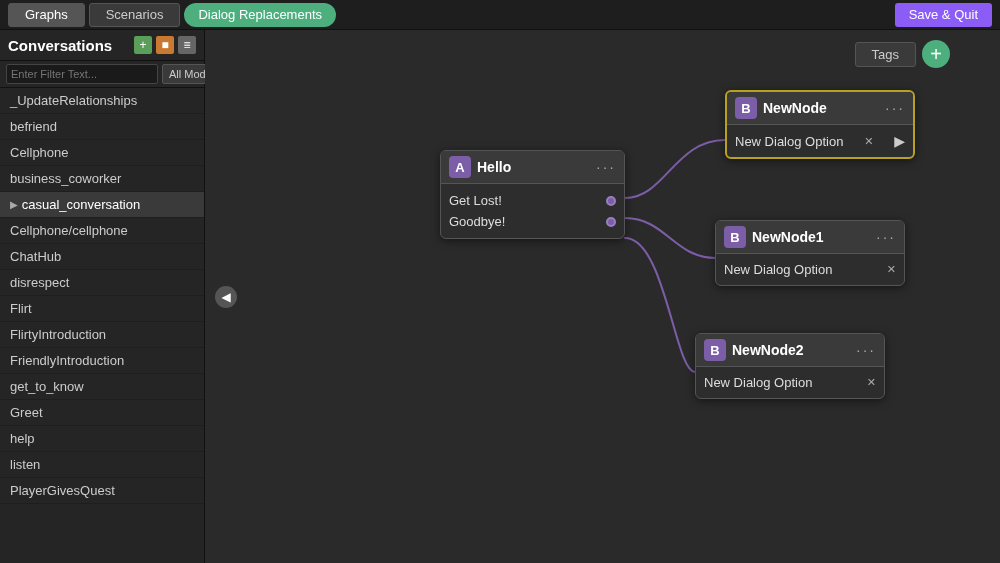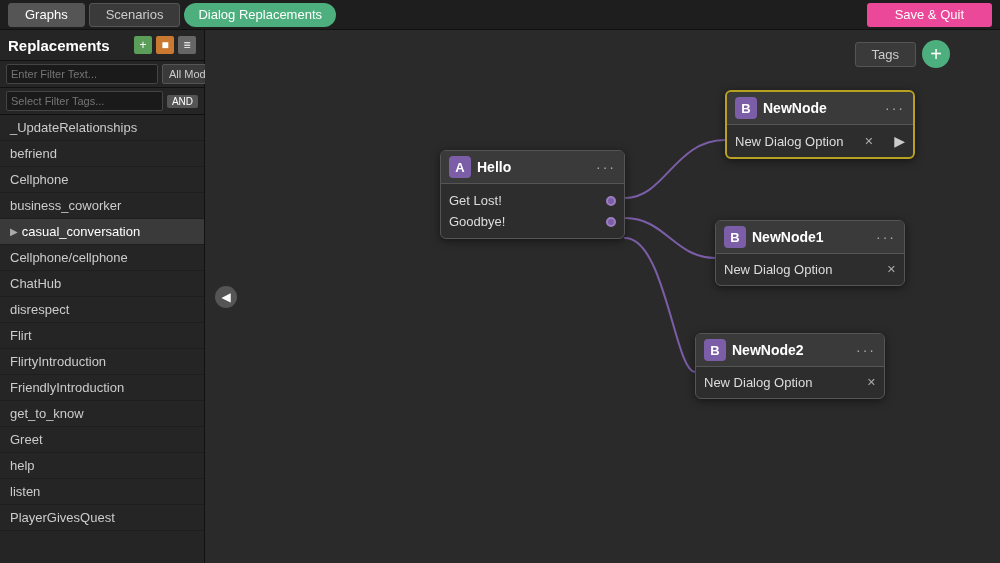--- a/index.html
+++ b/index.html
@@ -41,24 +41,24 @@
       border: none;
       color: #fff;
       padding: 2px 14px;
       font-size: 13px;
       cursor: pointer;
       border-radius: 12px;
       height: 24px;
     }
     .top-bar-spacer { flex: 1; }
     .save-quit-btn {
-      background: #ec4899;
+      background: #8b5cf6;
       border: none;
       color: #fff;
-      padding: 2px 28px;
+      padding: 2px 14px;
       font-size: 13px;
       cursor: pointer;
       border-radius: 3px;
       height: 24px;
     }
 
     
     .main-layout {
       display: flex;
       height: calc(563px - 30px);
@@ -370,35 +370,31 @@
   <button class="tab-btn">Scenarios</button>
   <button class="dialog-replacements-btn">Dialog Replacements</button>
   <div class="top-bar-spacer"></div>
   <button class="save-quit-btn">Save &amp; Quit</button>
 </div>
 
 <div class="main-layout">
 
   <div class="sidebar">
     <div class="sidebar-header">
-      <span class="sidebar-title">Replacements</span>
+      <span class="sidebar-title">Conversations</span>
       <button class="sidebar-icon-btn">+</button>
       <button class="sidebar-icon-btn orange">■</button>
       <button class="sidebar-icon-btn gray">≡</button>
     </div>
     <div class="sidebar-filter-row">
       <input class="filter-input" placeholder="Enter Filter Text..." style="">
       <select class="filter-select">
         <option>All Mods</option>
       </select>
     </div>
-    <div class="sidebar-tags-row">
-      <input class="tags-input" placeholder="Select Filter Tags..." style="">
-      <span class="and-badge">AND</span>
-    </div>
     <div class="sidebar-list" id="sidebar-list">
     <div class="list-item">
           <span>_UpdateRelationships</span>
         </div>
         <div class="list-item">
           <span>befriend</span>
         </div>
         <div class="list-item">
           <span>Cellphone</span>
         </div>

